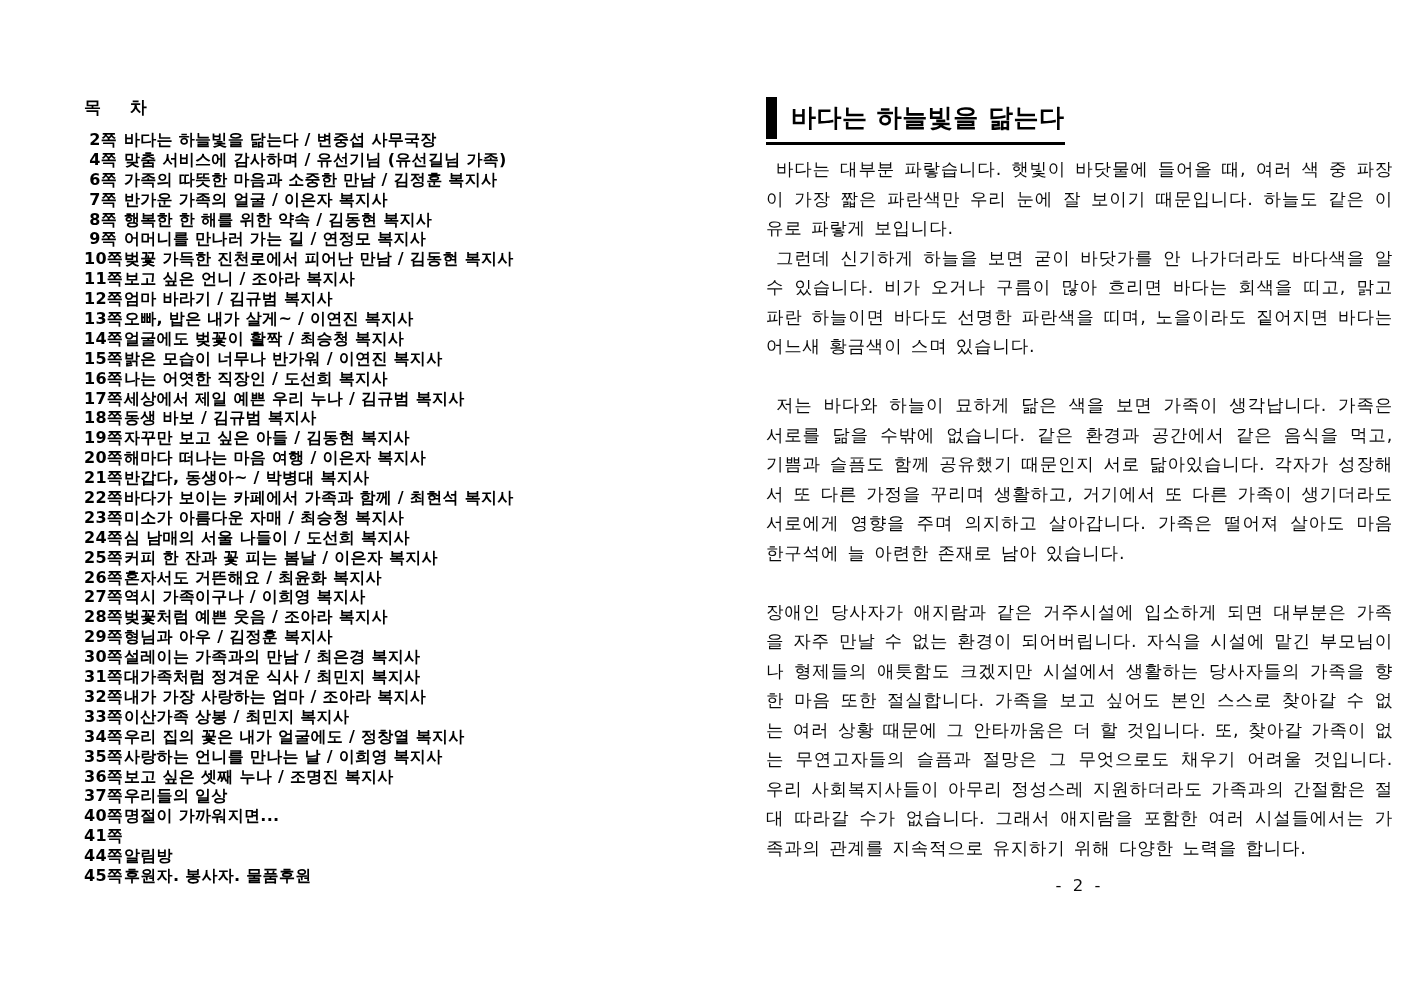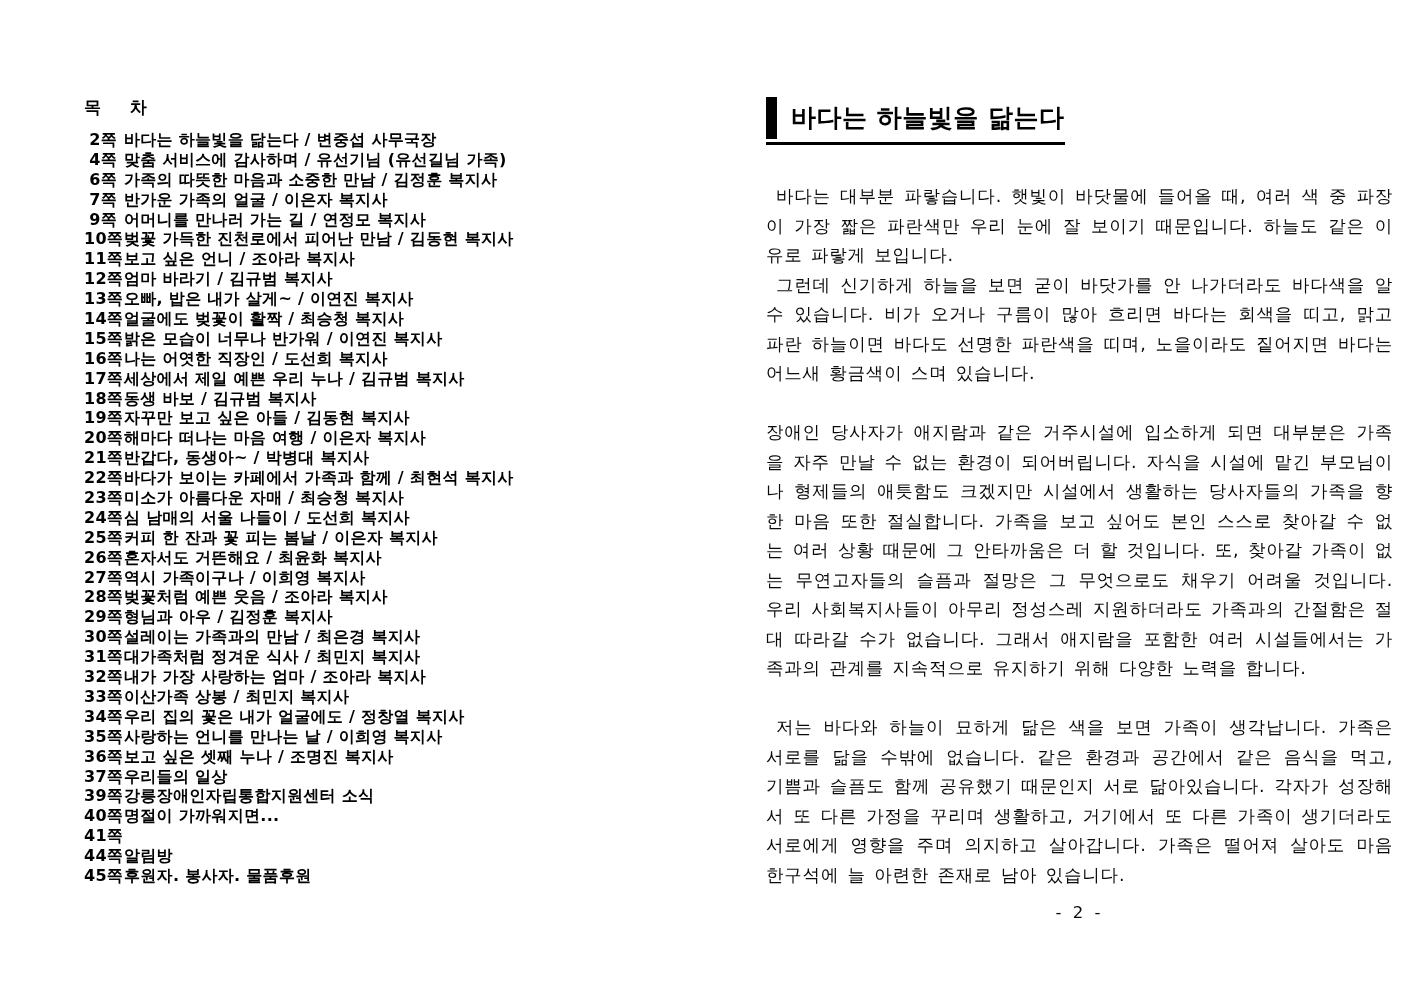--- a/index.html
+++ b/index.html
@@ -84,21 +84,21 @@
   }
   .para {
     margin: 0;
     font-size: 17.5px;
     line-height: 29.5px;
     letter-spacing: 0.8px;
     word-spacing: 2px;
     text-align: justify;
     color: #0a0a0a;
   }
-  .para.first { margin-top: 37px; }
+  .para.first { margin-top: 10px; }
   .para.indent { text-indent: 10px; }
   .para.gap { margin-top: 29.5px; }
   .page-num {
     margin-top: 13px;
     text-align: center;
     font-size: 16.5px;
     letter-spacing: 3px;
     color: #0a0a0a;
   }
 </style>
@@ -120,20 +120,24 @@
         </div>
         <div class="toc-row">
           <span class="toc-page">6쪽</span>
           <span class="toc-title">가족의 따뜻한 마음과 소중한 만남 / 김정훈 복지사</span>
         </div>
         <div class="toc-row">
           <span class="toc-page">7쪽</span>
           <span class="toc-title">반가운 가족의 얼굴 / 이은자 복지사</span>
         </div>
         <div class="toc-row">
+          <span class="toc-page">8쪽</span>
+          <span class="toc-title">행복한 한 해를 위한 약속 / 김동현 복지사</span>
+        </div>
+        <div class="toc-row">
           <span class="toc-page">9쪽</span>
           <span class="toc-title">어머니를 만나러 가는 길 / 연정모 복지사</span>
         </div>
         <div class="toc-row">
           <span class="toc-page">10쪽</span>
           <span class="toc-title">벚꽃 가득한 진천로에서 피어난 만남 / 김동현 복지사</span>
         </div>
         <div class="toc-row">
           <span class="toc-page">11쪽</span>
           <span class="toc-title">보고 싶은 언니 / 조아라 복지사</span>
@@ -234,24 +238,20 @@
           <span class="toc-page">35쪽</span>
           <span class="toc-title">사랑하는 언니를 만나는 날 / 이희영 복지사</span>
         </div>
         <div class="toc-row">
           <span class="toc-page">36쪽</span>
           <span class="toc-title">보고 싶은 셋째 누나 / 조명진 복지사</span>
         </div>
         <div class="toc-row">
           <span class="toc-page">37쪽</span>
           <span class="toc-title">우리들의 일상</span>
-        </div>
-        <div class="toc-row">
-          <span class="toc-page">39쪽</span>
-          <span class="toc-title">강릉장애인자립통합지원센터 소식</span>
         </div>
         <div class="toc-row">
           <span class="toc-page">40쪽</span>
           <span class="toc-title">명절이 가까워지면...</span>
         </div>
         <div class="toc-row">
           <span class="toc-page">41쪽</span>
         </div>
         <div class="toc-row">
           <span class="toc-page">44쪽</span>
@@ -264,18 +264,18 @@
     </div>
   </section>
 
   <section class="page-right">
     <header class="article-header">
       <span class="title-bar"></span>
       <h1 class="article-title">바다는 하늘빛을 닮는다</h1>
     </header>
     <p class="para first indent">바다는 대부분 파랗습니다. 햇빛이 바닷물에 들어올 때, 여러 색 중 파장이 가장 짧은 파란색만 우리 눈에 잘 보이기 때문입니다. 하늘도 같은 이유로 파랗게 보입니다.</p>
     <p class="para indent">그런데 신기하게 하늘을 보면 굳이 바닷가를 안 나가더라도 바다색을 알 수 있습니다. 비가 오거나 구름이 많아 흐리면 바다는 회색을 띠고, 맑고 파란 하늘이면 바다도 선명한 파란색을 띠며, 노을이라도 짙어지면 바다는 어느새 황금색이 스며 있습니다.</p>
+    <p class="para gap indent">저는 바다와 하늘이 묘하게 닮은 색을 보면 가족이 생각납니다. 가족은 서로를 닮을 수밖에 없습니다. 같은 환경과 공간에서 같은 음식을 먹고, 기쁨과 슬픔도 함께 공유했기 때문인지 서로 닮아있습니다. 각자가 성장해서 또 다른 가정을 꾸리며 생활하고, 거기에서 또 다른 가족이 생기더라도 서로에게 영향을 주며 의지하고 살아갑니다. 가족은 떨어져 살아도 마음 한구석에 늘 아련한 존재로 남아 있습니다.</p>
     <p class="para gap">장애인 당사자가 애지람과 같은 거주시설에 입소하게 되면 대부분은 가족을 자주 만날 수 없는 환경이 되어버립니다. 자식을 시설에 맡긴 부모님이나 형제들의 애틋함도 크겠지만 시설에서 생활하는 당사자들의 가족을 향한 마음 또한 절실합니다. 가족을 보고 싶어도 본인 스스로 찾아갈 수 없는 여러 상황 때문에 그 안타까움은 더 할 것입니다. 또, 찾아갈 가족이 없는 무연고자들의 슬픔과 절망은 그 무엇으로도 채우기 어려울 것입니다. 우리 사회복지사들이 아무리 정성스레 지원하더라도 가족과의 간절함은 절대 따라갈 수가 없습니다. 그래서 애지람을 포함한 여러 시설들에서는 가족과의 관계를 지속적으로 유지하기 위해 다양한 노력을 합니다.</p>
-    <p class="para gap indent">저는 바다와 하늘이 묘하게 닮은 색을 보면 가족이 생각납니다. 가족은 서로를 닮을 수밖에 없습니다. 같은 환경과 공간에서 같은 음식을 먹고, 기쁨과 슬픔도 함께 공유했기 때문인지 서로 닮아있습니다. 각자가 성장해서 또 다른 가정을 꾸리며 생활하고, 거기에서 또 다른 가족이 생기더라도 서로에게 영향을 주며 의지하고 살아갑니다. 가족은 떨어져 살아도 마음 한구석에 늘 아련한 존재로 남아 있습니다.</p>
     <div class="page-num">- 2 -</div>
   </section>
 
 </main>
 
 </body></html>

